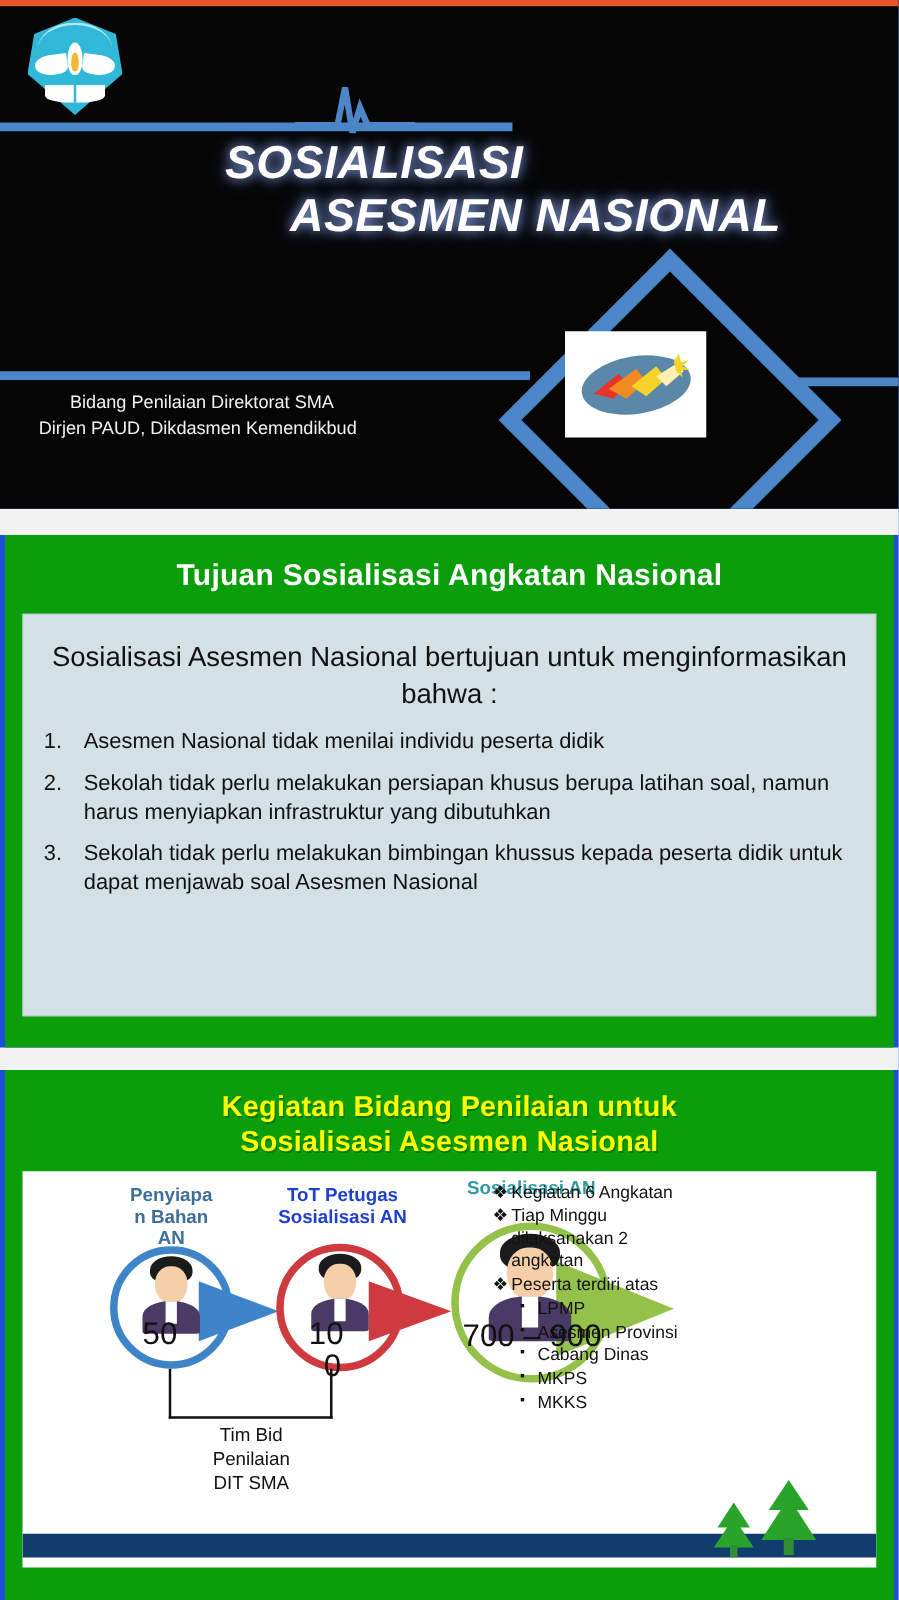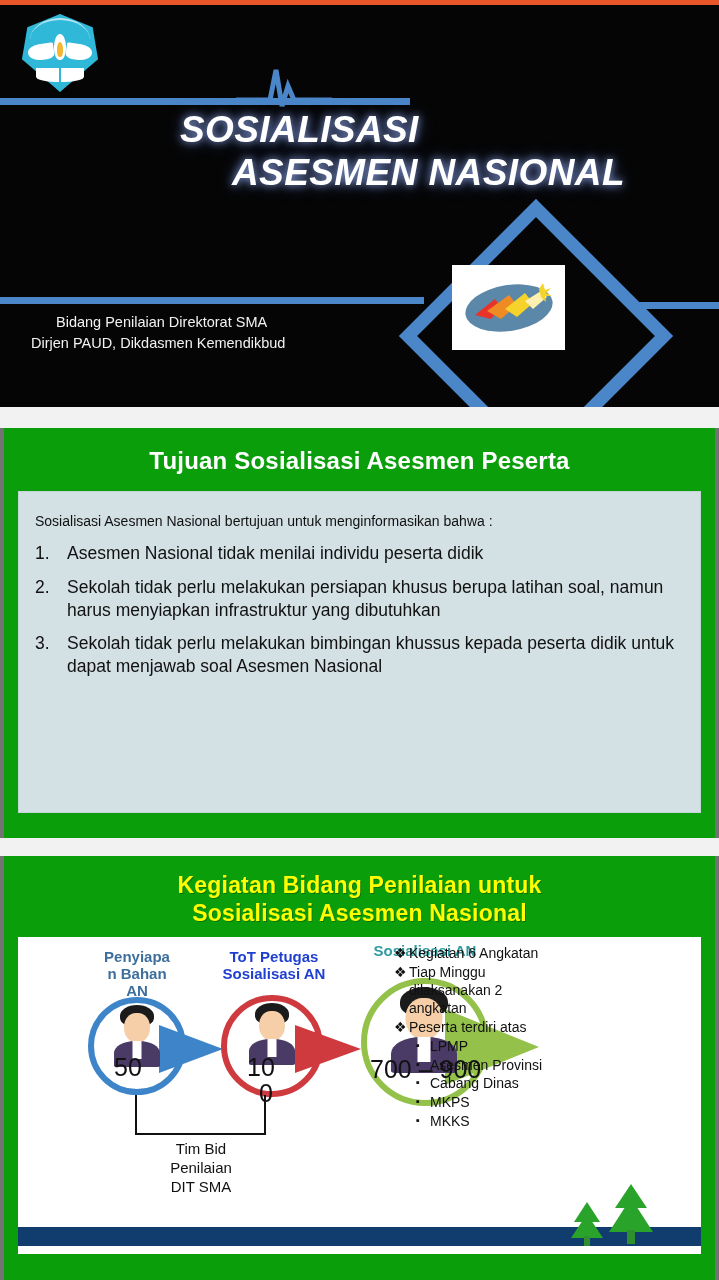--- a/index.html
+++ b/index.html
@@ -2,21 +2,21 @@
 <html><head>
 <meta charset="utf-8">
 <style>
   * { margin:0; padding:0; box-sizing:border-box; }
   html,body {
     width:719px; height:1280px;
     background:#f2f2f2;
     font-family:"Liberation Sans", sans-serif;
     overflow:hidden;
   }
-  .page { position:relative; width:719px; height:1280px; background:#737373; }
+  .page { position:relative; width:719px; height:1280px; background:#1d4ed8; }
 
   
   .slide1 { position:relative; width:719px; height:407px; background:#050505; overflow:hidden; }
   .topbar { position:absolute; top:0; left:0; width:719px; height:5px; background:#e8562a; }
 
   .logo-tutwuri {
     position:absolute; left:22px; top:14px; width:76px; height:78px;
   }
   .logo-tutwuri .shield {
     position:absolute; inset:0;
@@ -101,21 +101,21 @@
   .green-title-yellow {
     text-align:center; color:#ffff00; font-size:23px; font-weight:bold;
     padding-top:15px; line-height:1.22; letter-spacing:.2px;
     text-shadow:1px 1px 0 rgba(0,0,0,.25);
   }
 
   .blue-box {
     margin:16px 14px 0 14px; background:#d3e0e4; border:1px solid #c4d4d8;
     height:322px; padding:20px 16px 0 16px; color:#111;
   }
-  .bb-lead { font-size:14px; line-height:1.3; }
+  .bb-lead { font-size:22px; line-height:1.3;text-align:center; }
   .bb-list { margin-top:12px; }
   .bb-item { display:flex; font-size:17.5px; line-height:1.3; margin-bottom:11px; }
   .bb-num { width:32px; flex:0 0 32px; }
   .bb-txt { flex:1; }
 
   
   .white-panel {
     position:relative; margin:10px 14px 0 14px; background:#ffffff;
     height:317px; overflow:hidden;
   }
@@ -209,21 +209,21 @@
 
     <div class="subtitle">
       <div class="ln1">Bidang Penilaian Direktorat SMA</div>
       <div class="ln2">Dirjen PAUD, Dikdasmen  Kemendikbud</div>
     </div>
   </div>
 
   <div class="gap" style="height:21px"></div>
 
   <div class="slide-green slide2">
-    <div class="green-title">Tujuan Sosialisasi Asesmen Peserta</div>
+    <div class="green-title">Tujuan Sosialisasi Angkatan Nasional</div>
 
     <div class="blue-box">
       <div class="bb-lead">Sosialisasi Asesmen Nasional bertujuan untuk menginformasikan bahwa :</div>
       <div class="bb-list">
 
         <div class="bb-item">
           <span class="bb-num">1.</span>
           <span class="bb-txt">Asesmen Nasional tidak menilai individu peserta didik</span>
         </div>
 

